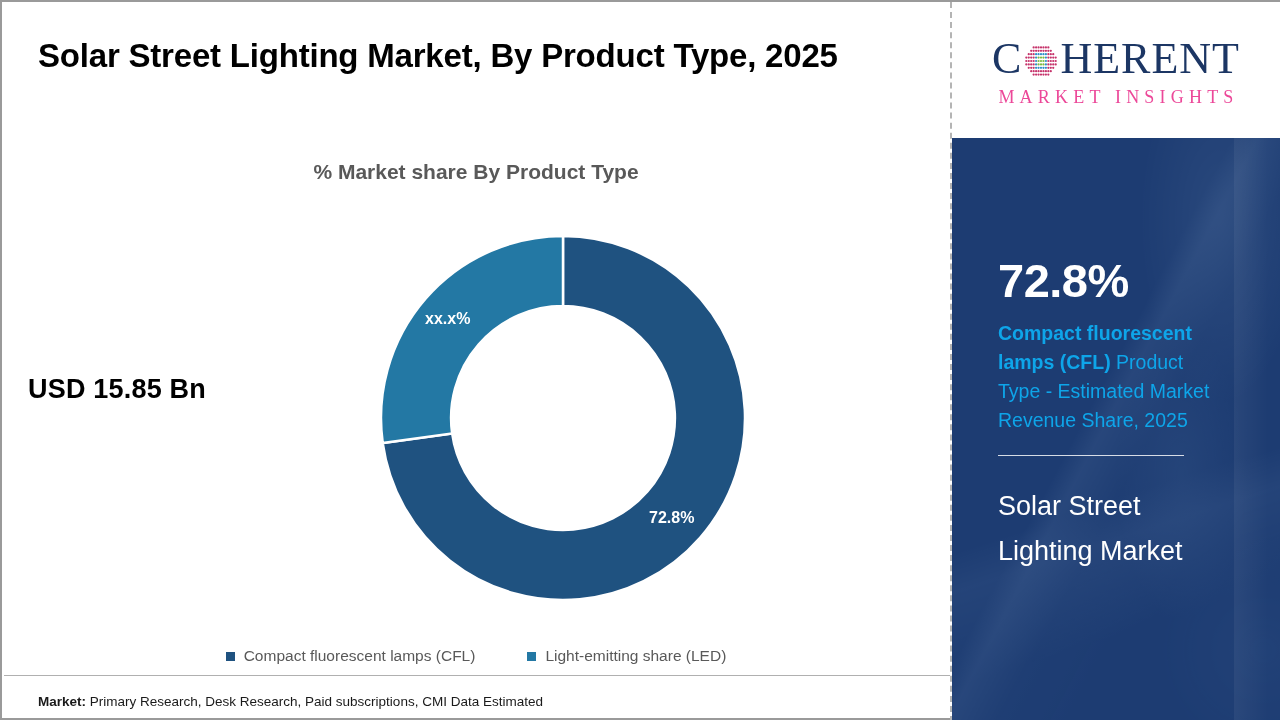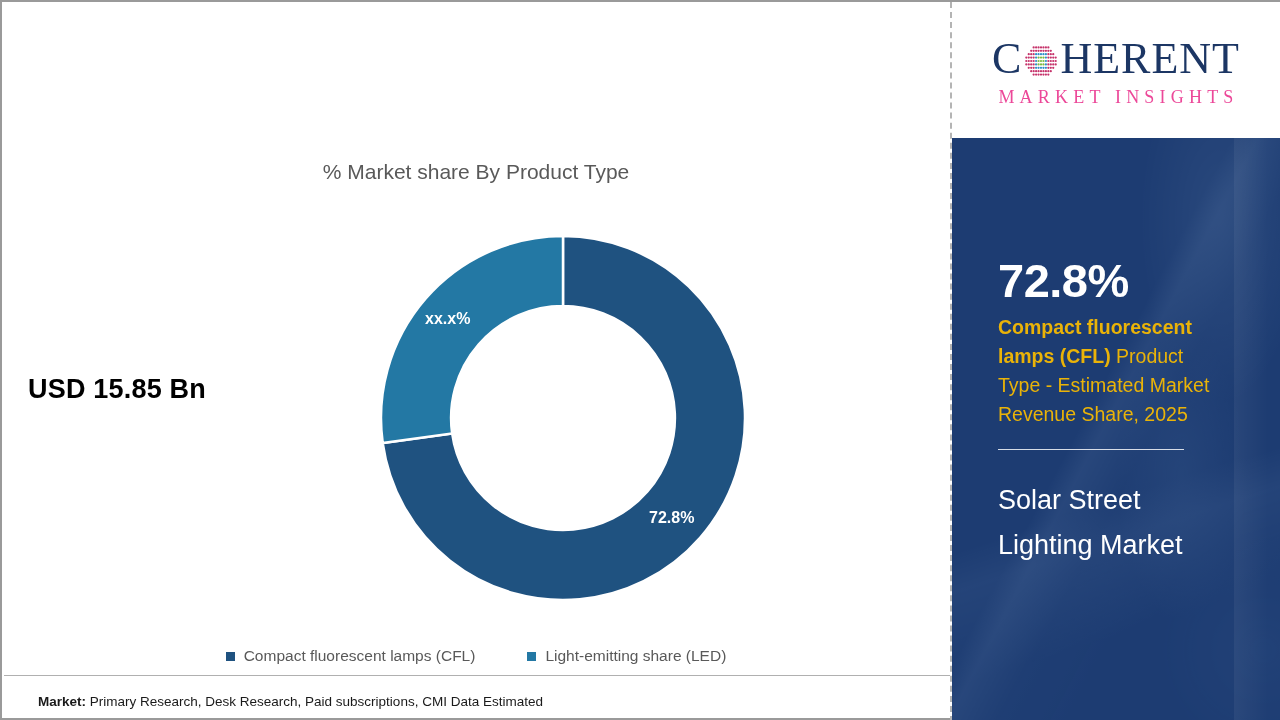--- a/index.html
+++ b/index.html
@@ -39,21 +39,21 @@
     letter-spacing:-0.2px;
   }
 
   .chart-subtitle {
     position:absolute;
     left:0; top:158px;
     width:948px;
     text-align:center;
     font-size:21px;
     color:#595959;
-    font-weight:normal;
+    font-weight:bold;
   }
 
   .total-market {
     position:absolute;
     left:26px; top:322px;
     line-height:1.32;
   }
   .total-market .tm-label {
     font-size:25px;
     color:#000000;
@@ -221,24 +221,24 @@
   }
   .panel-stat {
     margin-top:118px;
     font-size:47px;
     font-weight:bold;
     color:#ffffff;
     letter-spacing:-0.5px;
     line-height:1.05;
   }
   .panel-desc {
-    margin-top:8px;
+    margin-top:14px;
     width:230px;
     font-size:19.5px;
-    color:#eab308;
+    color:#0ea5e9;
     line-height:1.48;
     font-weight:normal;
   }
   .panel-desc b { font-weight:bold; }
   .panel-rule {
     margin-top:20px;
     width:186px; height:1px;
     background:rgba(255,255,255,0.82);
   }
   .panel-market {
@@ -250,20 +250,21 @@
     font-weight:normal;
   }
 </style>
 </head>
 <body>
 
 <div class="infographic">
 
   <div class="left-col">
 
+    <div class="page-title">Solar Street Lighting Market, By Product Type, 2025</div>
 
     <div class="chart-subtitle">% Market share By Product Type</div>
 
     <div class="total-market">
       <span class="tm-value">USD 15.85 Bn</span>
     </div>
 
     <div class="donut-wrap">
       <svg class="donut-svg" viewBox="0 0 372 372">
         <g id="donut-slices">

